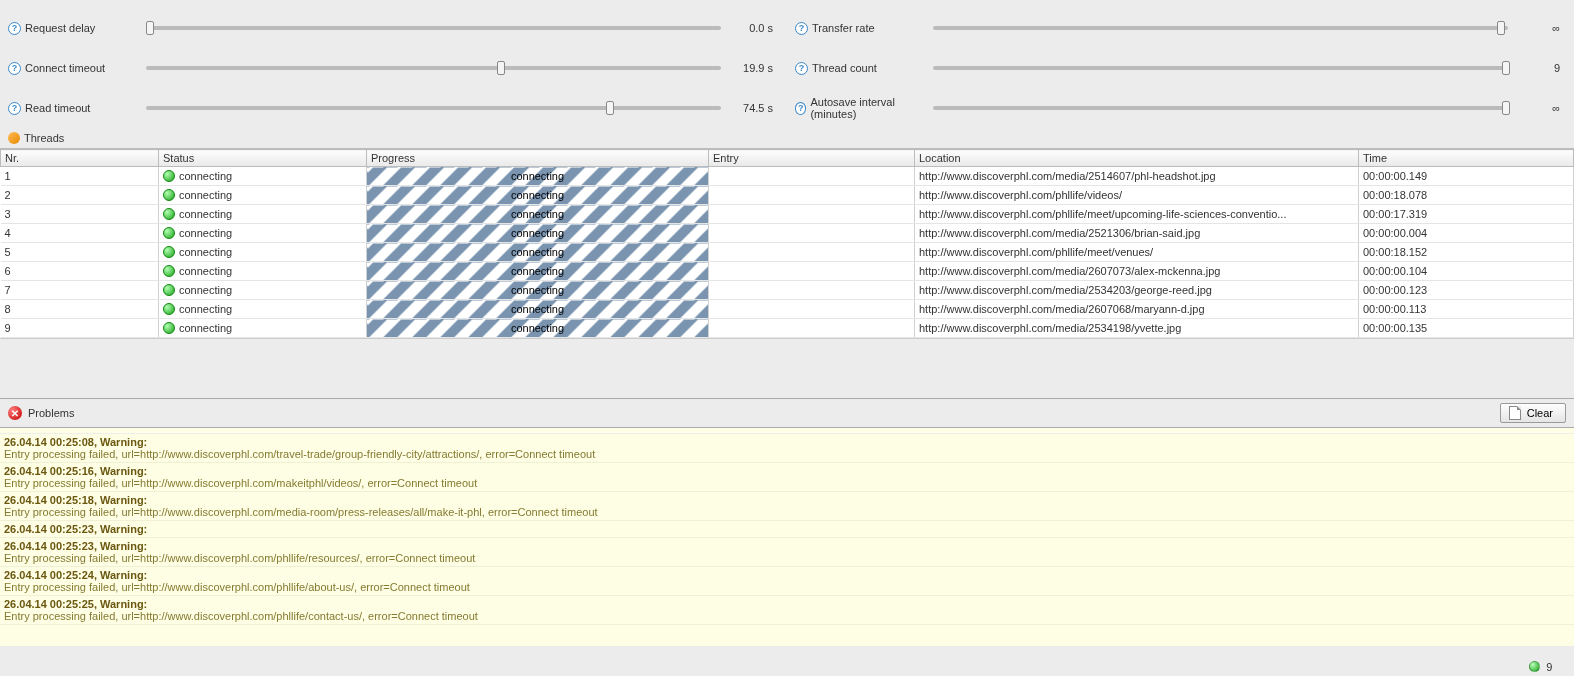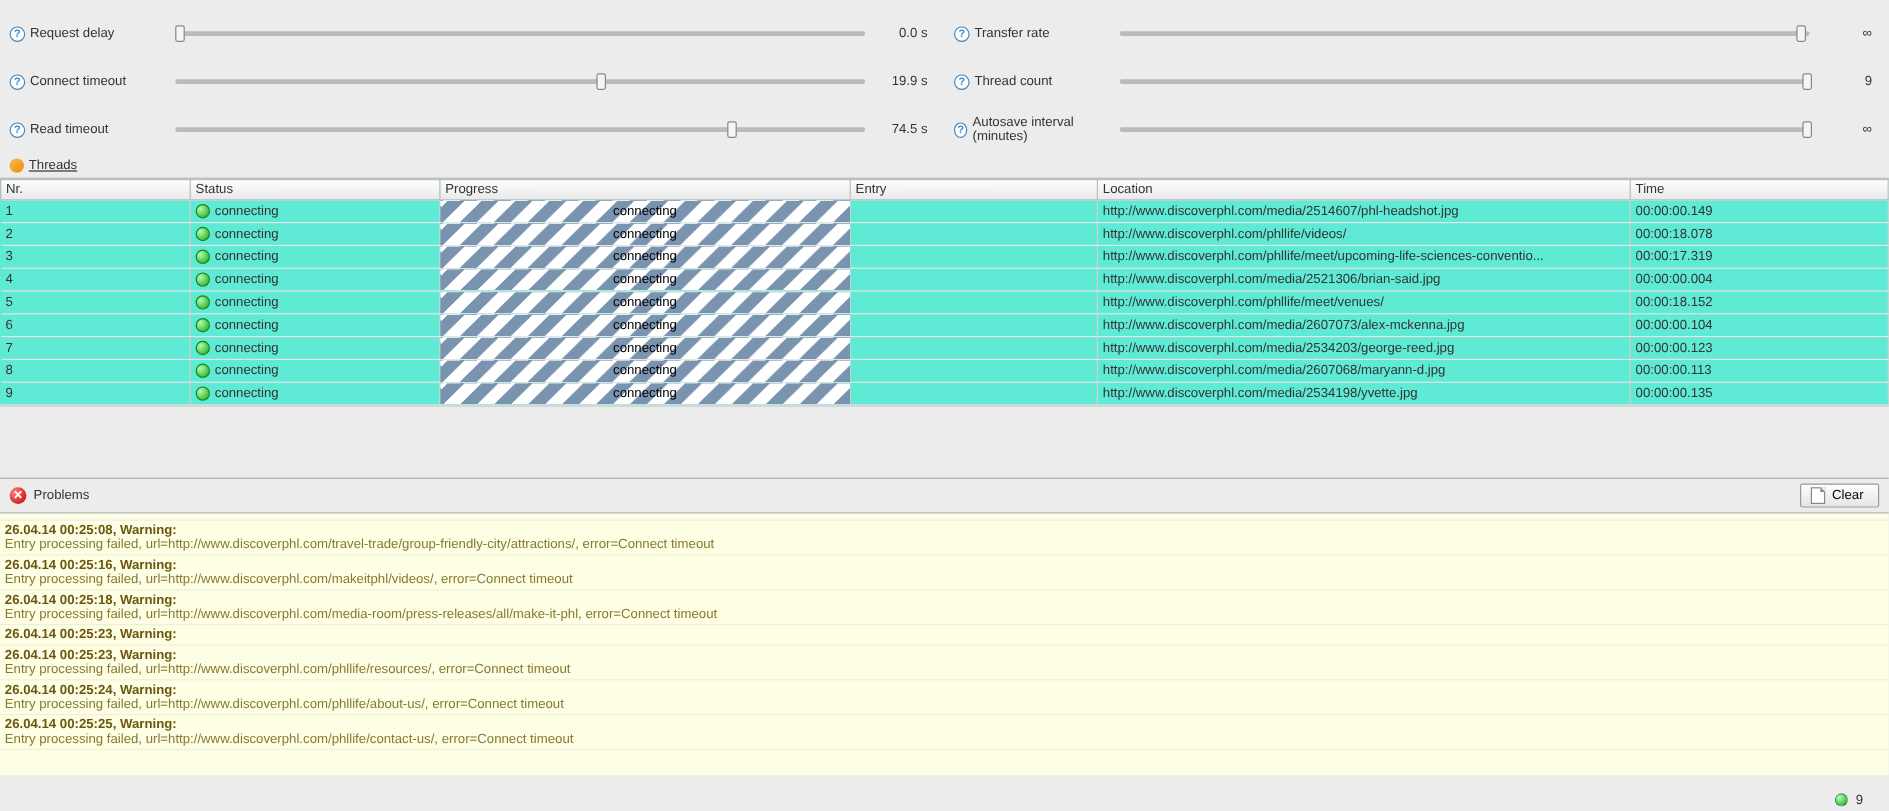--- a/index.html
+++ b/index.html
@@ -63,21 +63,20 @@
     width: 50px;
     text-align: right;
     padding-right: 6px;
   }
 
   .section-header {
     display: flex;
     align-items: center;
     gap: 4px;
     padding: 4px 8px;
-    text-decoration: underline;
   }
   .orange-icon {
     width: 12px; height: 12px;
     border-radius: 50%;
     background: linear-gradient(135deg, #ffba55, #e88b00);
     display: inline-block;
   }
   .red-x-icon {
     width: 14px; height: 14px;
     border-radius: 50%;
@@ -86,21 +85,21 @@
     align-items: center;
     justify-content: center;
     color: #fff;
     font-size: 10px;
     font-weight: bold;
   }
 
   table.threads {
     width: 100%;
     border-collapse: collapse;
-    background: #5eead4;
+    background: #ffffff;
     table-layout: fixed;
   }
   table.threads thead th {
     background: linear-gradient(#fdfdfd, #e9e9e9);
     border: 1px solid #bcbcbc;
     text-align: left;
     font-weight: normal;
     padding: 2px 4px;
     font-size: 11px;
   }

